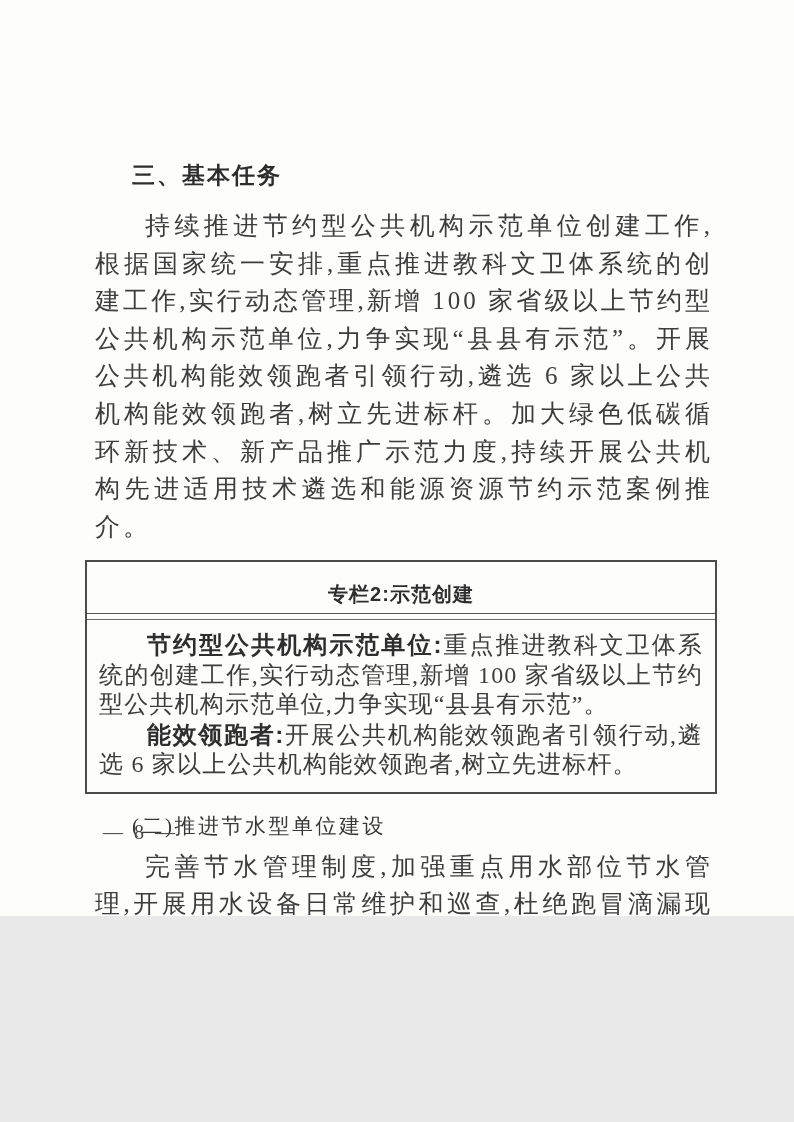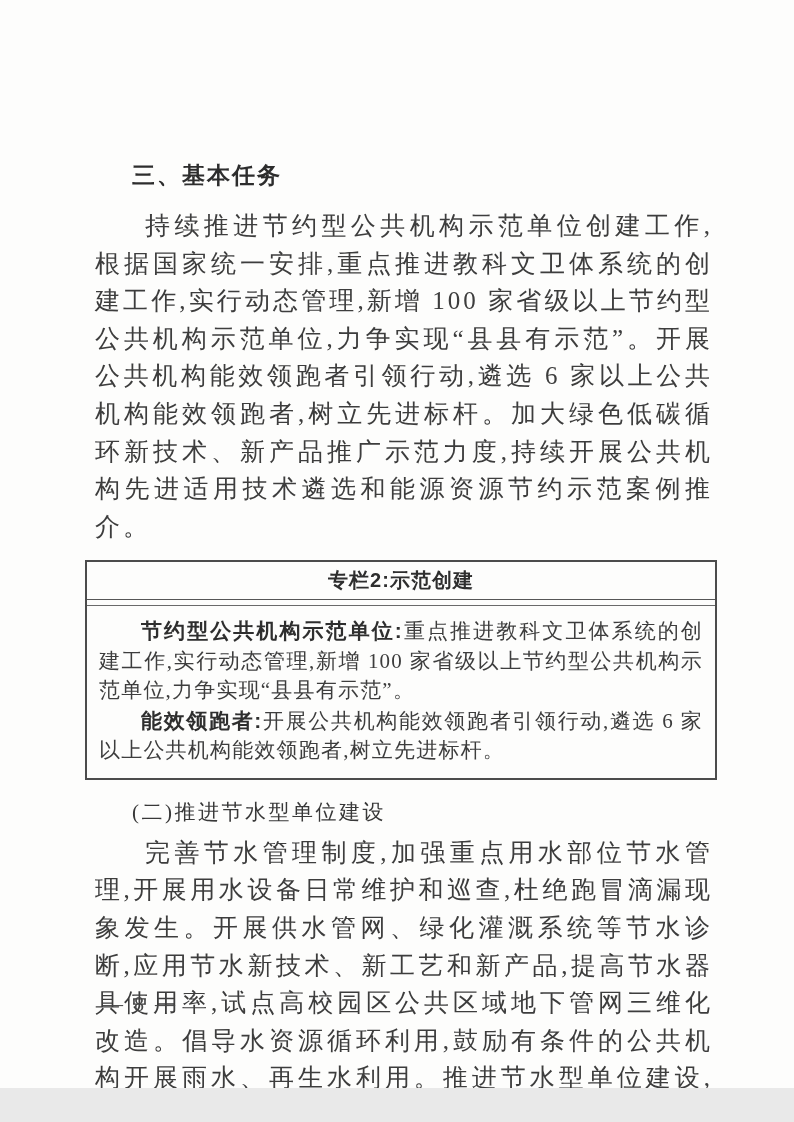--- a/index.html
+++ b/index.html
@@ -1,18 +1,18 @@
 <!DOCTYPE html>
 <html lang="zh"><head>
 <meta charset="utf-8">
 <style>
   html,body{margin:0;padding:0;background:#e9e9e9;}
   .page{
     position:relative;
-    width:794px;height:1088px;
+    width:794px;height:916px;
     margin:0 auto;
     background:#fdfdfc;
     overflow:hidden;
     font-family:"Liberation Serif","DejaVu Serif",serif;
     color:#3a3a3a;
   }
   .content{
     position:absolute;
     left:95px;top:160px;width:618px;
   }
@@ -41,37 +41,37 @@
     text-align:justify;
     text-indent:2em;
     color:#3d3d3d;
   }
   .callout{
     margin:15px -4px 10px -10px;
     border:2px solid #4c4c4c;
     background:#fdfdfc;
   }
   .callout-title{
-    padding:5px 0 5px 0;
+    padding:19px 0 5px 0;
     border-bottom:1.5px solid #565656;
     text-align:center;
     font-family:"Liberation Sans","DejaVu Sans",sans-serif;
     font-weight:bold;
     font-size:20px;
     letter-spacing:1px;
     color:#2e2e2e;
   }
   .callout-body{
     border-top:1.5px solid #6a6a6a;
     margin-top:5px;
     padding:10px 12px 12px 12px;
   }
   .callout-para{
     margin:0;
-    font-size:21px;
+    font-size:24px;
     line-height:29.5px;
     letter-spacing:1.2px;
     text-align:justify;
     text-indent:2em;
     color:#3d3d3d;
   }
   .callout-lead{
     font-family:"Liberation Sans","DejaVu Sans",sans-serif;
     font-weight:bold;
     color:#2e2e2e;

